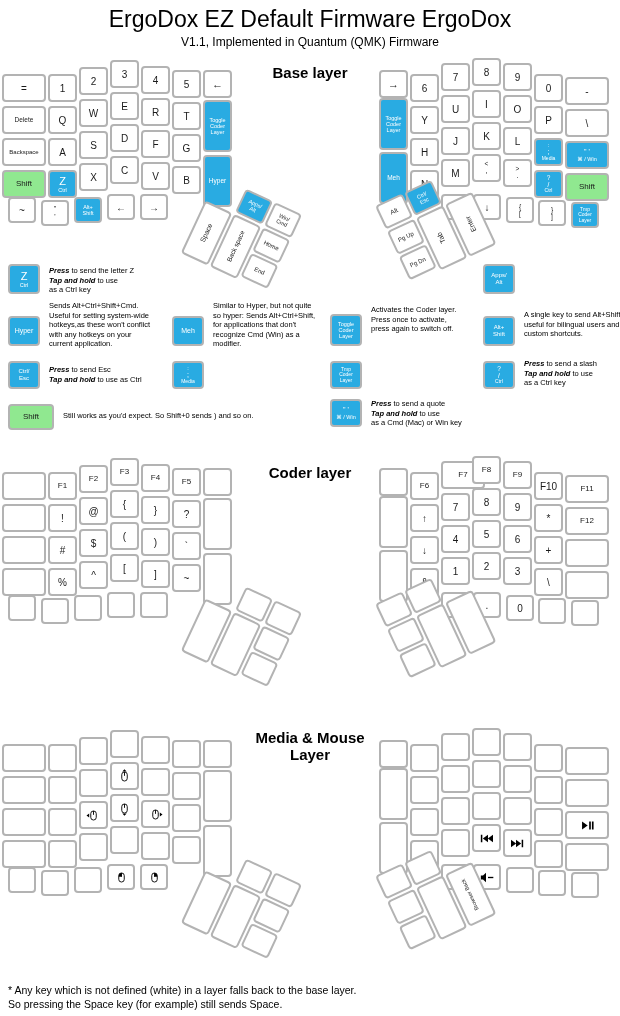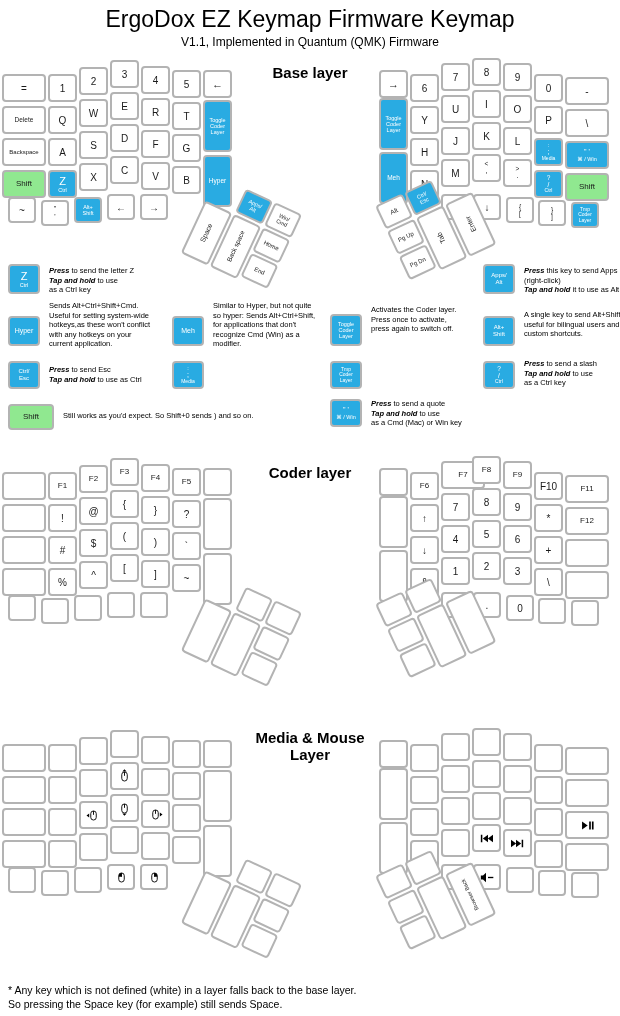--- a/index.html
+++ b/index.html
@@ -21,21 +21,21 @@
   .thumb { position:absolute; transform-origin:0 0; width:0; height:0; }
   .vertlbl { transform:rotate(-90deg); white-space:nowrap; }
   .legend-text { position:absolute; font-size:7.5px; line-height:9.5px; color:#000; white-space:nowrap; }
   .legend-text b { font-weight:700;font-style:italic; }
   .footer { position:absolute; left:8px; top:983px; font-size:10.5px; line-height:14px; color:#000; }
 </style>
 <style>.key{border-color:#b3b3b3}.key.cyan{background:#29ABE2}.key.green{background:#90E890}</style></head>
 <body>
 
 <div class="page">
-  <div class="title">ErgoDox EZ Keymap Firmware Keymap</div>
+  <div class="title">ErgoDox EZ Default Firmware ErgoDox</div>
   <div class="subtitle">V1.1, Implemented in Quantum (QMK) Firmware</div>
   <div class="heading h-base">Base layer</div>
   <div class="heading h-coder">Coder layer</div>
   <div class="heading h-media">
     <div>Media &amp; Mouse</div>
     <div>Layer</div>
   </div>
   <div class="layer-root">
       <div>
         <div class="key" style="left: 2px; top: 74px; width: 44px; height: 28px;">
@@ -627,21 +627,20 @@
   <div class="legend-root">
       <div class="key cyan" style="left: 8px; top: 264px; width: 32px; height: 30px;">
         <span style="font-size: 11px;">Z</span>
         <span style="font-size: 5.5px;">Ctrl</span>
       </div>
       <div class="legend-text" style="left: 49px; top: 266px;"><b>Press</b> to send the letter Z<br><b>Tap and hold</b> to use<br>as a Ctrl key</div>
       <div class="key cyan" style="left: 483px; top: 264px; width: 32px; height: 30px;">
         <span style="font-size: 6px;">Apps/</span>
         <span style="font-size: 6px;">Alt</span>
       </div>
-      <div class="legend-text" style="left: 524px; top: 266px;"><b>Press</b> this key to send Apps<br>(right-click)<br><b>Tap and hold</b> it to use as Alt</div>
       <div class="key cyan" style="left: 8px; top: 316px; width: 32px; height: 30px;">
         <span style="font-size: 7px;">Hyper</span>
       </div>
       <div class="legend-text" style="left: 49px; top: 301px;">Sends Alt+Ctrl+Shift+Cmd.<br>Useful for setting system-wide<br>hotkeys,as these won't conflict<br>with any hotkeys on your<br>current application.</div>
       <div class="key cyan" style="left: 172px; top: 316px; width: 32px; height: 30px;">
         <span style="font-size: 7px;">Meh</span>
       </div>
       <div class="legend-text" style="left: 213px; top: 301px;">Similar to Hyper, but not quite<br>so hyper: Sends Alt+Ctrl+Shift,<br>for applications that don't<br>recognize Cmd (Win) as a<br>modifier.</div>
       <div class="key cyan" style="left: 330px; top: 314px; width: 32px; height: 32px;">
         <span style="font-size: 5.5px;">Toggle</span>

